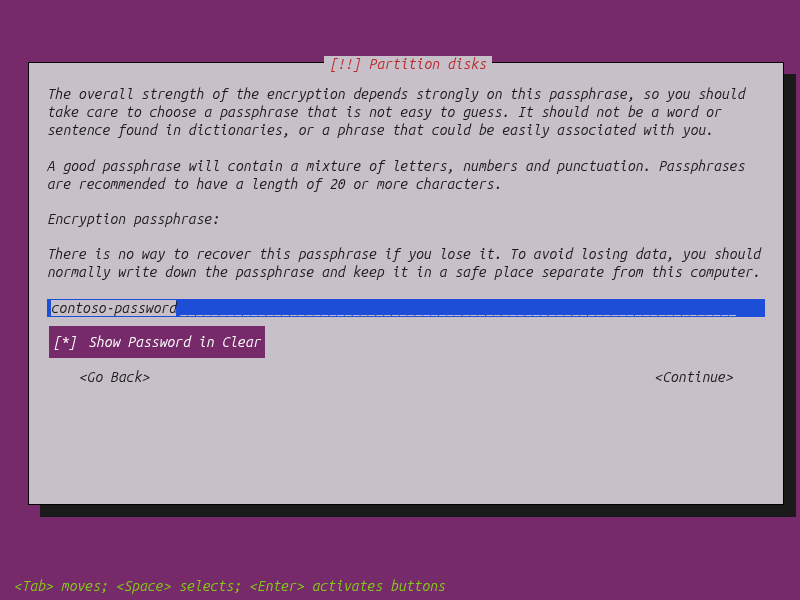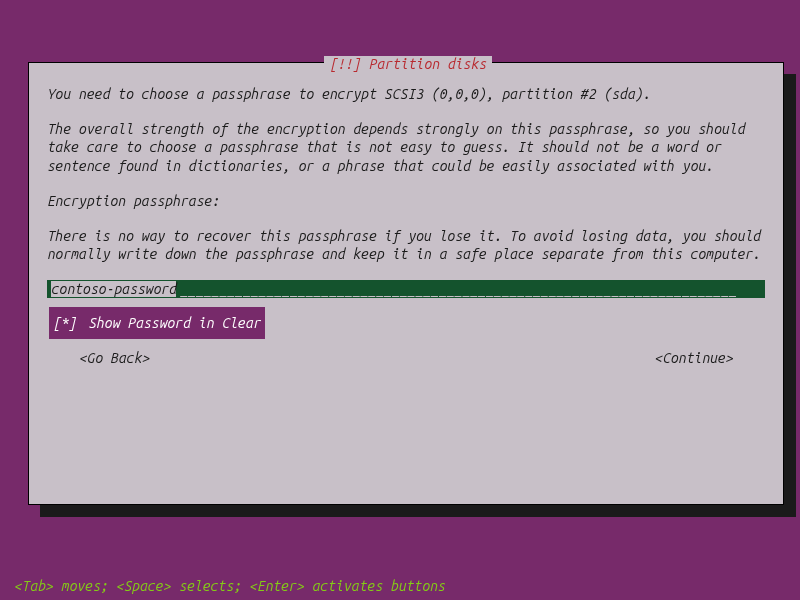--- a/index.html
+++ b/index.html
@@ -47,21 +47,21 @@
       font-weight: normal;
     }
     .body-text {
       color: #1a1a1a;
       line-height: 1.3;
       white-space: pre-wrap;
     }
     .para { margin-bottom: 17px; }
     .label { margin-bottom: 17px; }
     .input-field {
-      background: #14532d;
+      background: #1d4ed8;
       color: #fff;
       padding: 0 2px;
       height: 18px;
       line-height: 18px;
       margin-bottom: 17px;
     }
     .input-value {
       background: #c8c0c8;
       color: #1a1a1a;
     }
@@ -98,22 +98,22 @@
 </head>
 <body>
 
 <div class="shadow"></div>
 
 <div class="dialog">
   <div class="title-bar">
     <span class="title-text">[!!] Partition disks</span>
   </div>
   <div class="dialog-inner">
-    <div class="body-text para">You need to choose a passphrase to encrypt SCSI3 (0,0,0), partition #2 (sda).</div>
     <div class="body-text para">The overall strength of the encryption depends strongly on this passphrase, so you should take care to choose a passphrase that is not easy to guess. It should not be a word or sentence found in dictionaries, or a phrase that could be easily associated with you.</div>
+    <div class="body-text para">A good passphrase will contain a mixture of letters, numbers and punctuation. Passphrases are recommended to have a length of 20 or more characters.</div>
     <div class="body-text label">Encryption passphrase:</div>
     <div class="body-text para">There is no way to recover this passphrase if you lose it. To avoid losing data, you should normally write down the passphrase and keep it in a safe place separate from this computer.</div>
     <div class="input-field"><span class="input-value">contoso-password</span><span class="underline-fill">_______________________________________________________________________</span></div>
     <div class="checkbox-row"><span class="checkbox-highlight"><span>[*]</span><span> Show Password in Clear</span></span></div>
     <div class="button-row">
       <span class="button">&lt;Go Back&gt;</span>
       <span class="button">&lt;Continue&gt;</span>
     </div>
   </div>
 </div>

